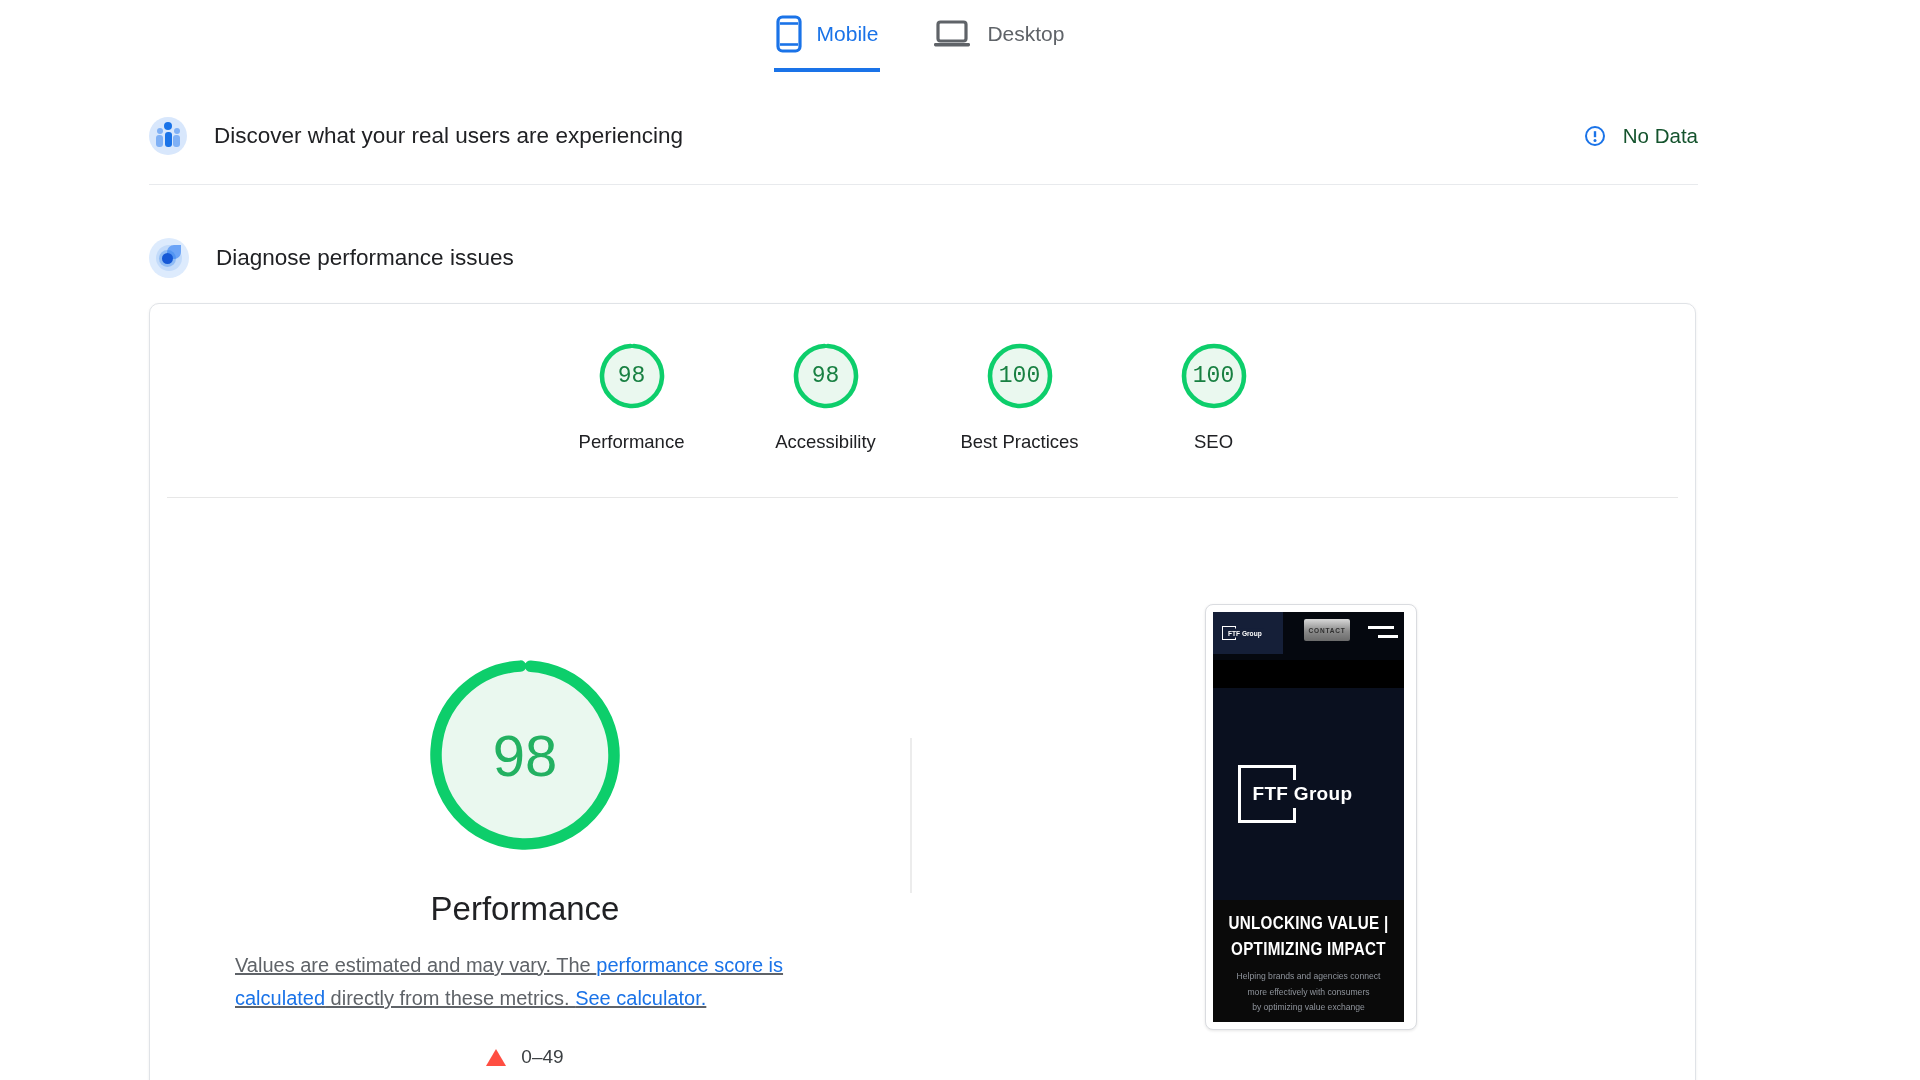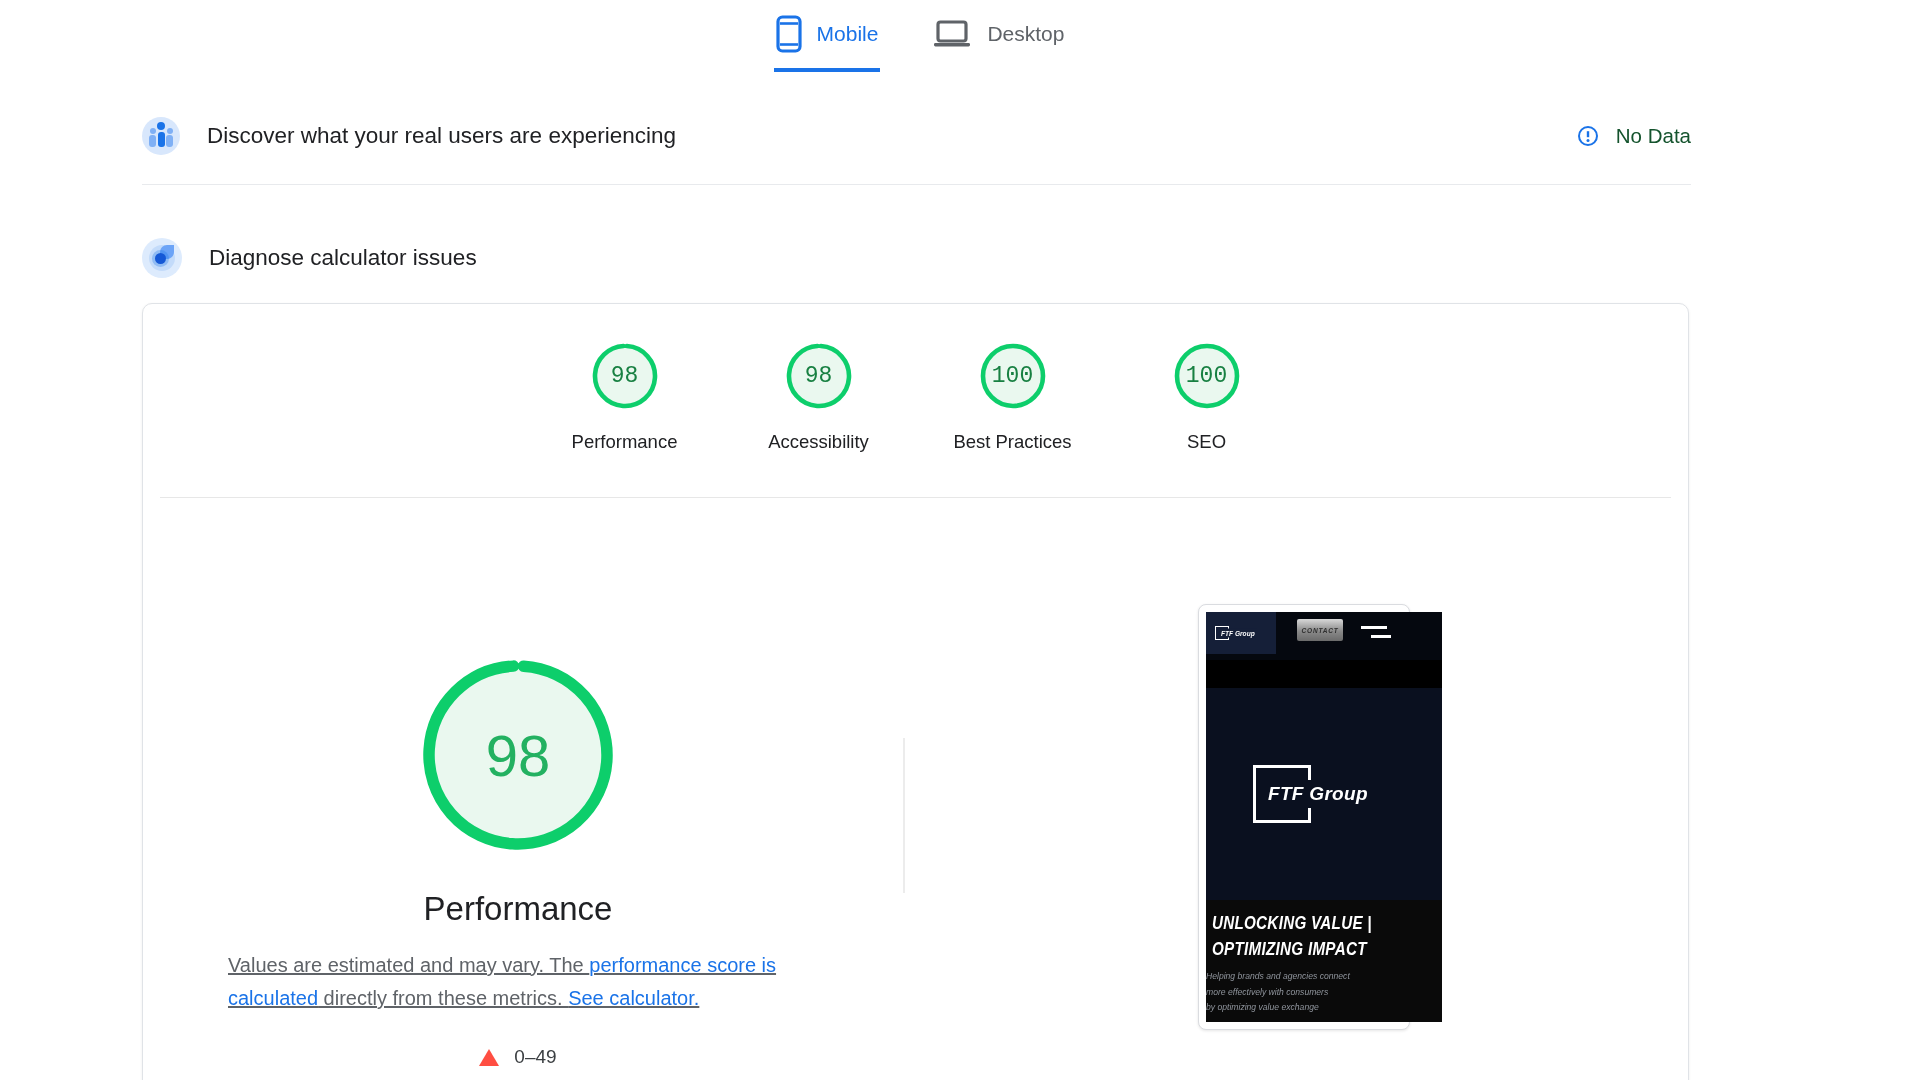--- a/index.html
+++ b/index.html
@@ -10,21 +10,21 @@
   
   .tabs { position:absolute; top:0; left:0; right:0; display:flex; justify-content:center;
           gap:50px; padding-right:80px; }
   .tab { display:flex; align-items:center; gap:15px; padding:15px 2px 15px;
          cursor:pointer; border-bottom:4px solid transparent; }
   .tab .tab-label { font-size:21px; font-weight:500; color:#5f6368; }
   .tab.active { border-bottom-color:#1a73e8; }
   .tab.active .tab-label { color:#1a73e8; }
 
   
-  .content { position:absolute; left:142px; top:0; width:1549px; height:1080px; }
+  .content { position:absolute; left:149px; top:0; width:1549px; height:1080px; }
 
   .section-row { position:absolute; left:0; right:0; display:flex; align-items:center; }
   #field-row { top:101px; height:70px; }
   #lab-row   { top:223px; height:70px; }
   .section-title { margin-left:27px; font-size:22.5px; font-weight:500; color:#202124; }
 
   .divider { position:absolute; top:184px; left:0; width:100%; height:1px; background:#e8eaed; }
 
   
   .field-icon { width:38px; height:38px; border-radius:50%; background:#d8e7fc; position:relative; flex:none; }
@@ -80,21 +80,21 @@
                 border-bottom:17px solid #ff4e42; }
   .marker-sq  { width:16px; height:16px; background:#ffa400; border-radius:2px; }
   .marker-dot { width:15px; height:15px; border-radius:50%; background:#0dce6b; }
 
   .v-divider { position:absolute; left:760px; top:434px; width:2px; height:155px; background:#ececec; }
 
   
   .thumb-card { position:absolute; left:1055px; top:300px; width:212px; height:426px;
                 background:#fff; border:1px solid #dadce0; border-radius:8px; padding:7px;
                 box-shadow:0 1px 3px rgba(0,0,0,.10); }
-  .shot { width:236px; height:410px; display:flex; flex-direction:column; overflow:hidden;font-style:italic; }
+  .shot { width:191px; height:410px; display:flex; flex-direction:column; overflow:hidden; }
   .shot-header { height:48px; background:#05080f; position:relative; flex:none; }
   .nav-chip { position:absolute; left:0; top:0; width:70px; height:42px; background:#151f38;
               display:flex; align-items:center; justify-content:center; }
   .mini-logo { position:relative; width:52px; height:18px; }
   .mini-square { position:absolute; left:0; top:2px; width:14px; height:14px; border:1.6px solid #fff; }
   .mini-text { position:absolute; left:4px; top:50%; transform:translateY(-50%); background:#151f38;
                padding:1px 2px; color:#fff; font-size:6.6px; font-weight:bold; white-space:nowrap; }
   .contact-btn { position:absolute; left:91px; top:7px; width:46px; height:22px;
                  background:linear-gradient(180deg,#d8d8d8,#8a8a8a 55%,#6b6b6b); border-radius:2px;
                  color:#2f2f2f; font-size:6.5px; font-weight:bold; letter-spacing:.8px;
@@ -102,21 +102,21 @@
   .menu-icon { position:absolute; left:155px; top:14px; }
   .menu-icon .l1 { width:26px; height:3px; background:#fff; }
   .menu-icon .l2 { width:20px; height:3px; background:#fff; margin-top:6px; margin-left:10px; }
   .shot-band { height:28px; background:#000; flex:none; }
   .shot-hero { height:212px; background:#0a101f; display:flex; align-items:center; justify-content:center; flex:none; }
   .hero-logo { position:relative; width:150px; height:62px; }
   .hero-square { position:absolute; left:4px; top:2px; width:58px; height:58px; border:3px solid #fff; }
   .hero-text { position:absolute; left:15px; top:50%; transform:translateY(-50%); background:#0a101f;
                padding:3px 4px; color:#fff; font-weight:bold; font-size:19px; letter-spacing:.3px;
                white-space:nowrap; }
-  .shot-bottom { flex:1; background:#0a0a0a; text-align:left; padding-top:14px; }
+  .shot-bottom { flex:1; background:#0a0a0a; text-align:center; padding-top:14px; }
   .shot-heading { color:#fff; font-size:16px; font-weight:800; line-height:1.42; letter-spacing:.3px;
                   transform:scale(.95,1.12); }
   .shot-sub { margin-top:10px; color:#8f949c; font-size:8.6px; line-height:1.8; }
 </style>
 </head>
 <body>
 
 <div class="page">
 
   <div class="tabs">
@@ -156,21 +156,21 @@
       </div>
     </div>
 
     <div class="divider"></div>
 
     <div class="section-row" id="lab-row">
       <div class="lab-icon">
         <span class="needle"></span>
           <span class="dot"></span>
       </div>
-      <div class="section-title">Diagnose calculator issues</div>
+      <div class="section-title">Diagnose performance issues</div>
     </div>
 
     <div class="card">
 
       <div class="summary-row">
 
         <div class="score-item">
           <div class="small-gauge">
             <svg width="66" height="66" viewBox="0 0 66 66">
               <circle cx="33" cy="33" r="30" fill="#eaf8ef"></circle>

